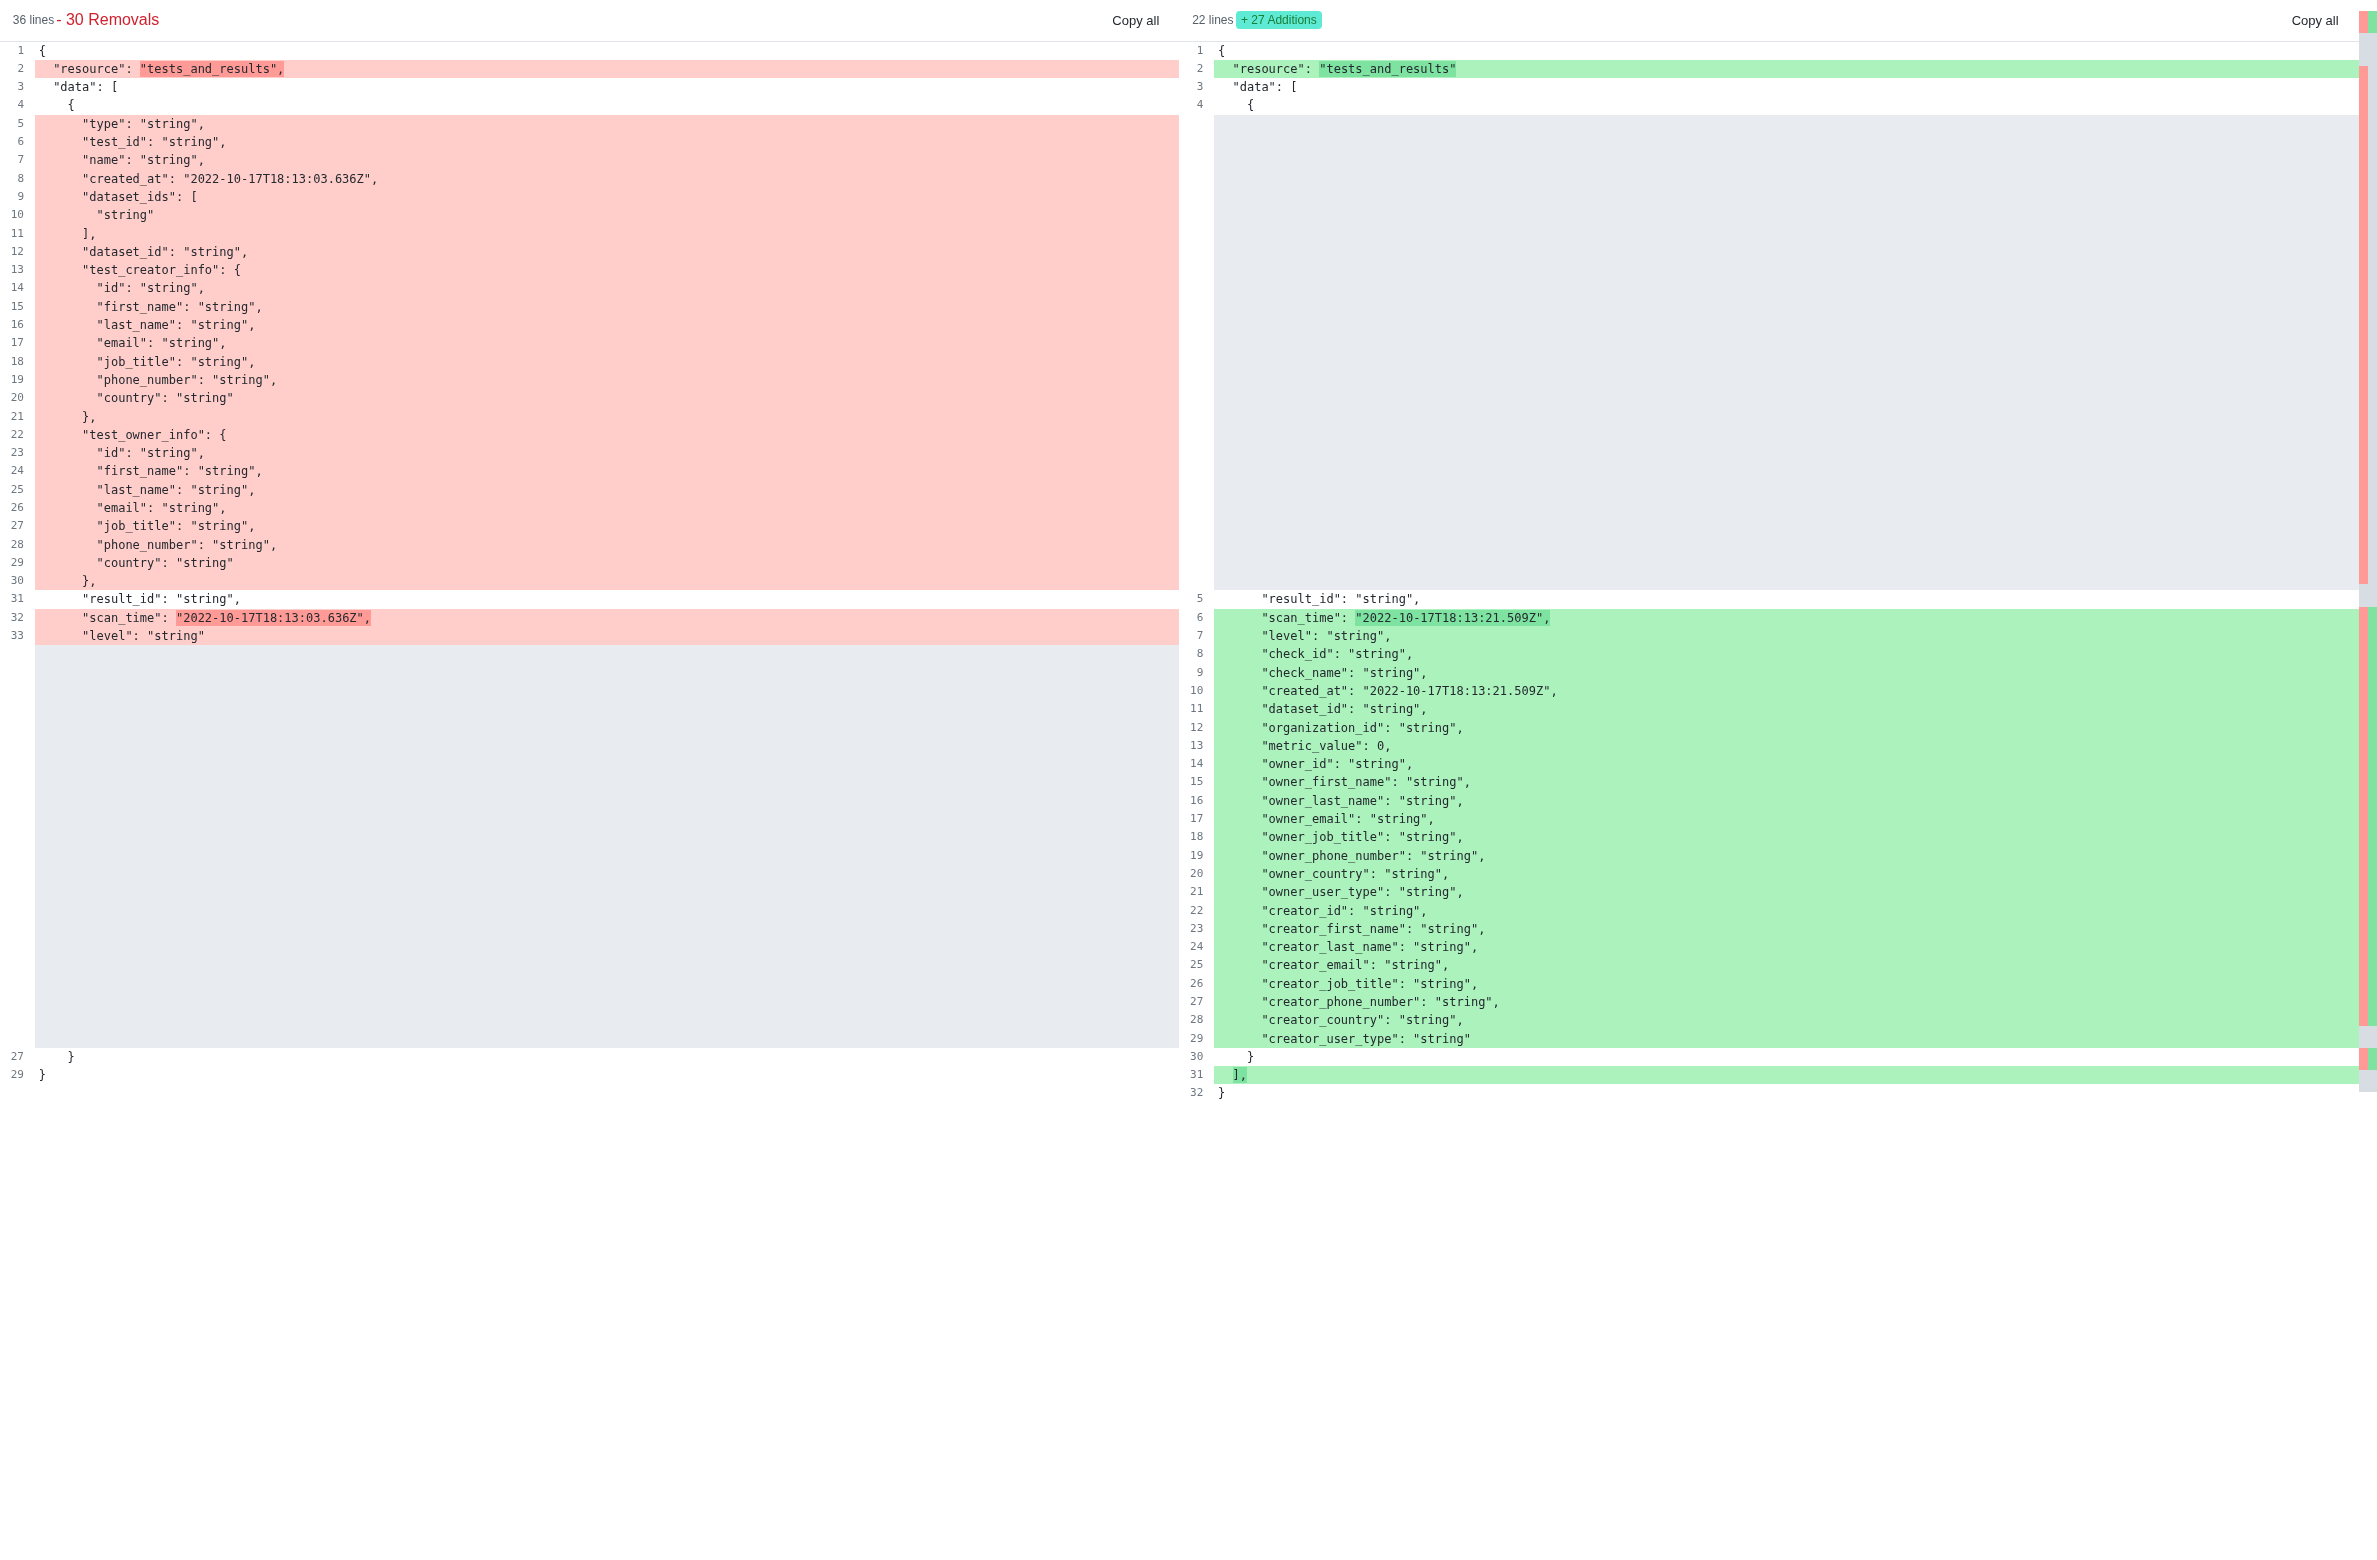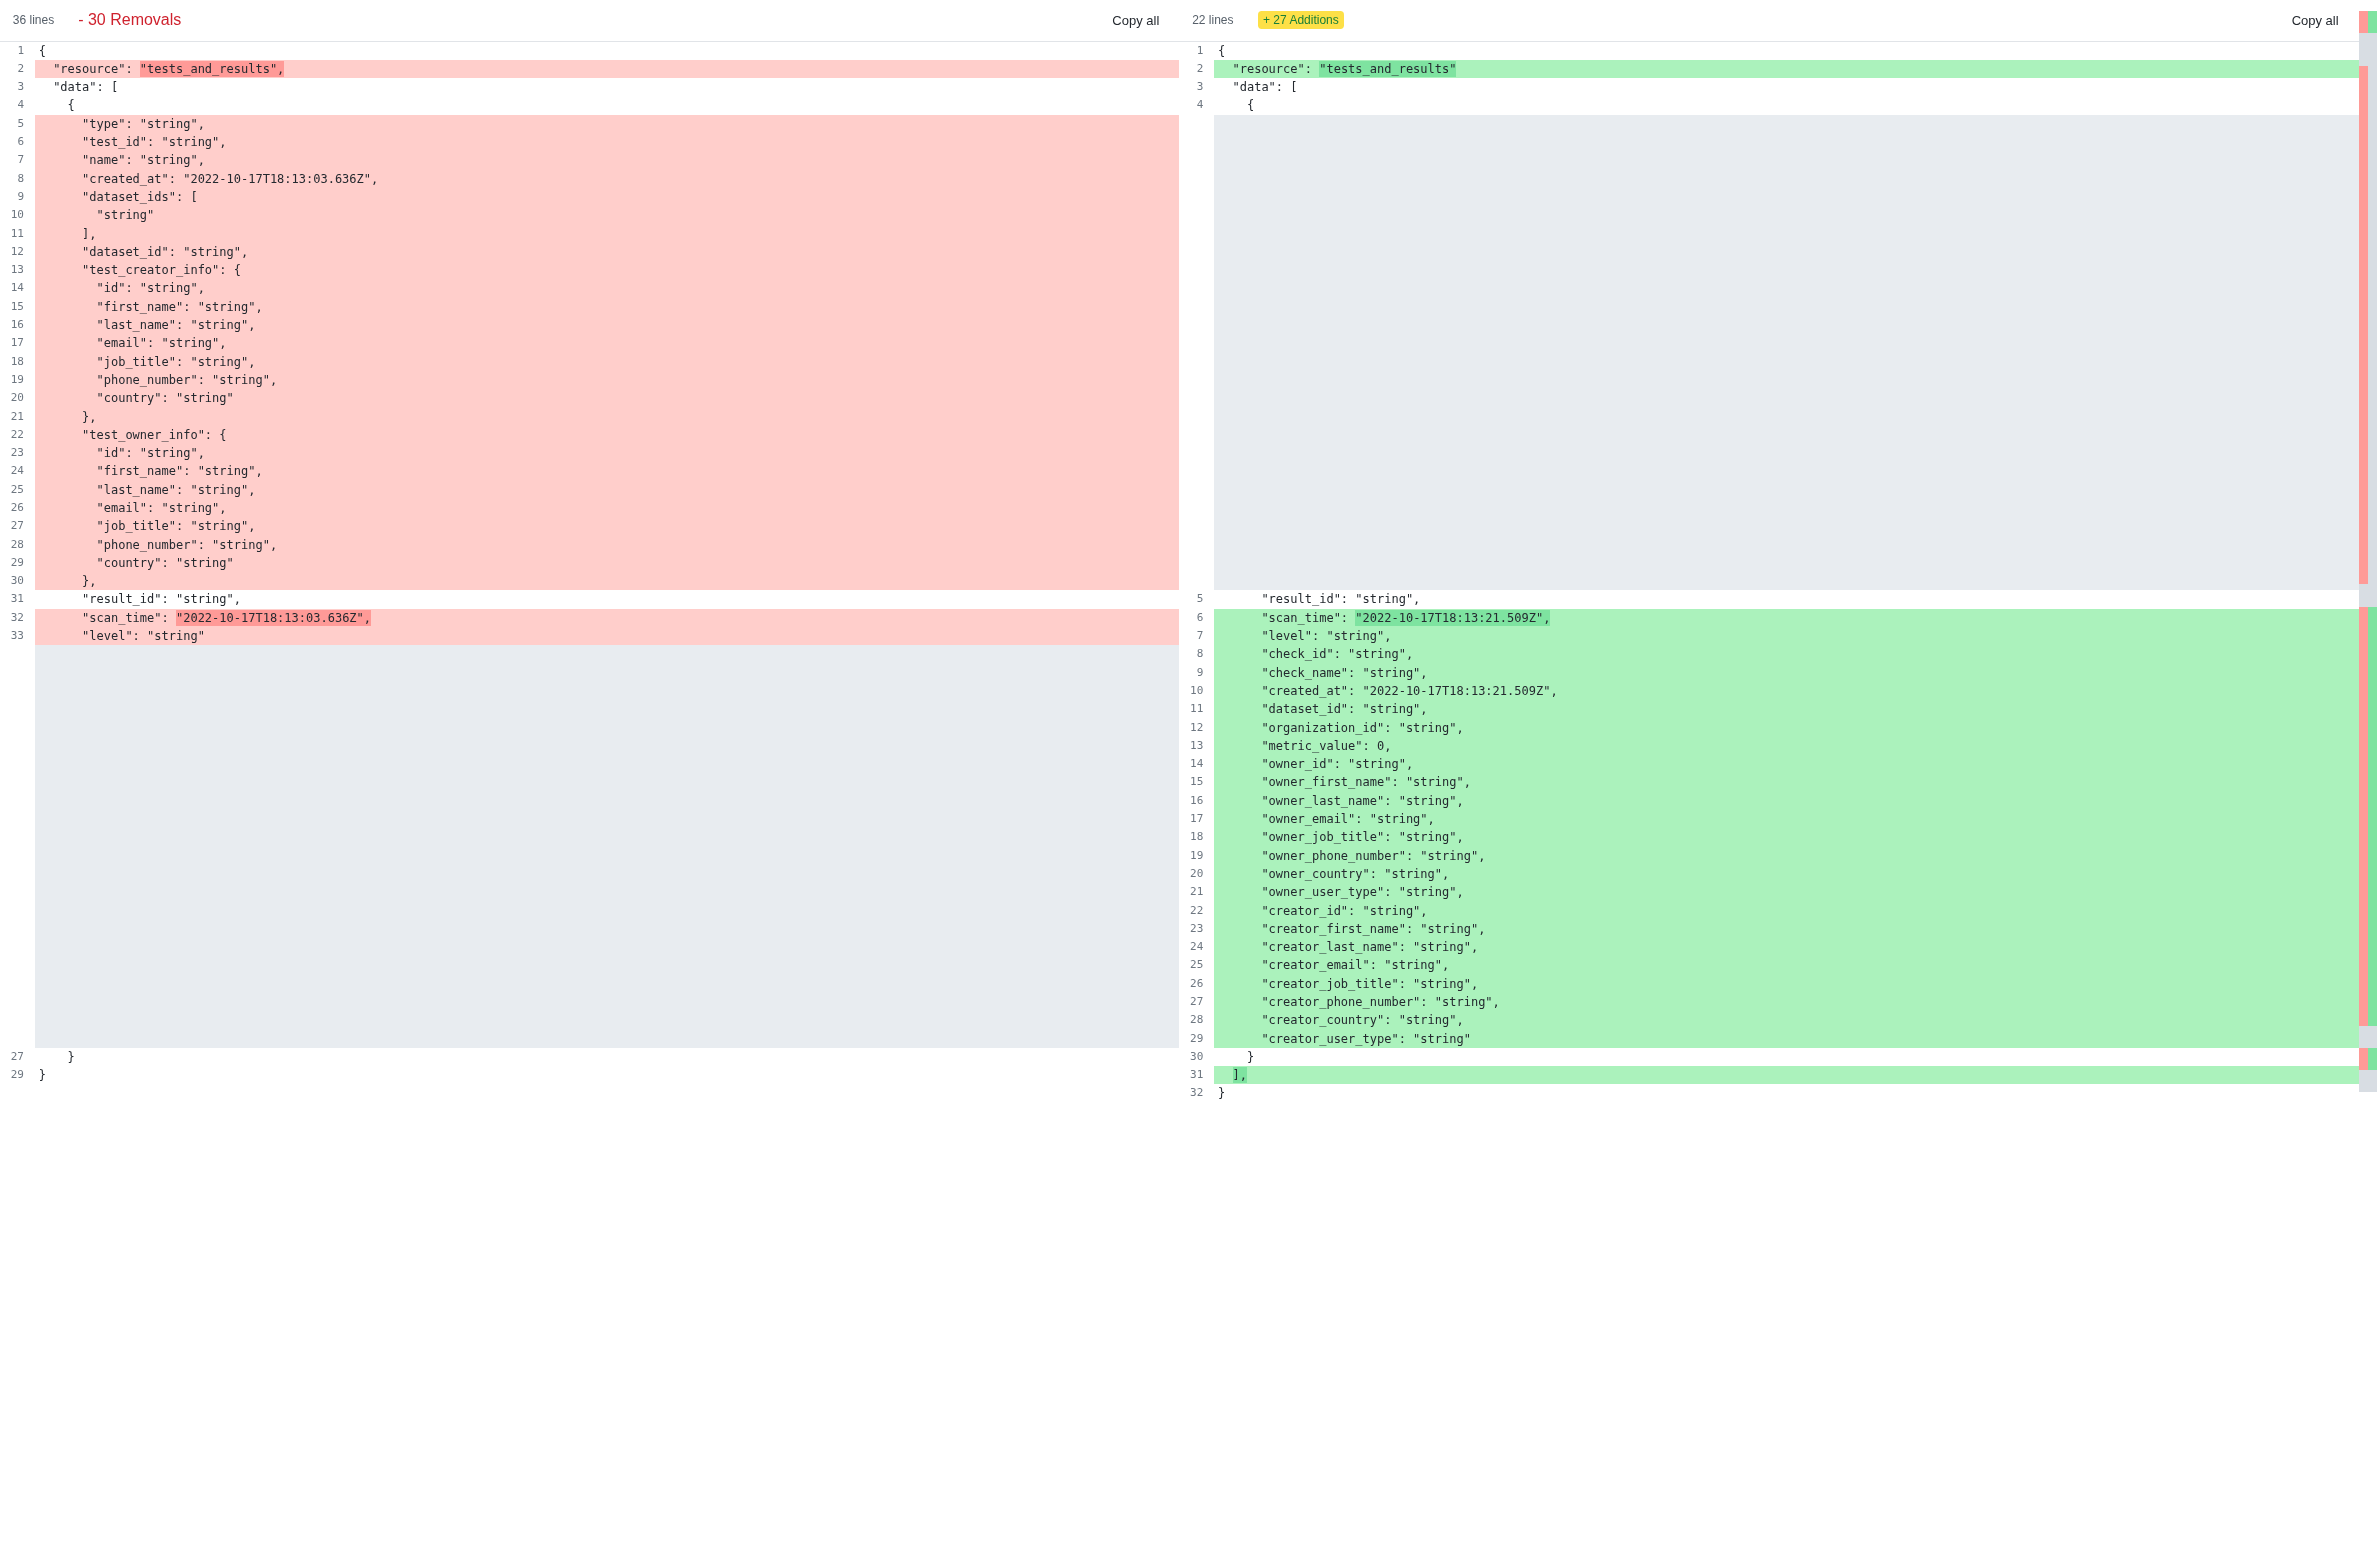--- a/index.html
+++ b/index.html
@@ -20,33 +20,33 @@
 .pane-header {
   display: flex;
   justify-content: space-between;
   align-items: center;
   padding: 9.1px 12.8px;
   border-bottom: 0.9px solid #e1e4e8;
 }
 .header-left {
   display: flex;
   align-items: center;
-  gap: 24px;
+  gap: 2px;
 }
 .lines-count {
   color: #57606a;
   font-size: 12px;
 }
 .removals-badge {
   color: #cf222e;
   font-size: 16px;
 }
 .additions-badge {
   color: #1a7f37;
-  background: #fde047;
+  background: #5eead4;
   padding: 1.8px 5.5px;
   border-radius: 3.7px;
   font-size: 12px;
   text-align: center;
 }
 .copy-btn {
   color: #24292f;
   font-size: 13px;
   font-weight: 500;
   cursor: pointer;

